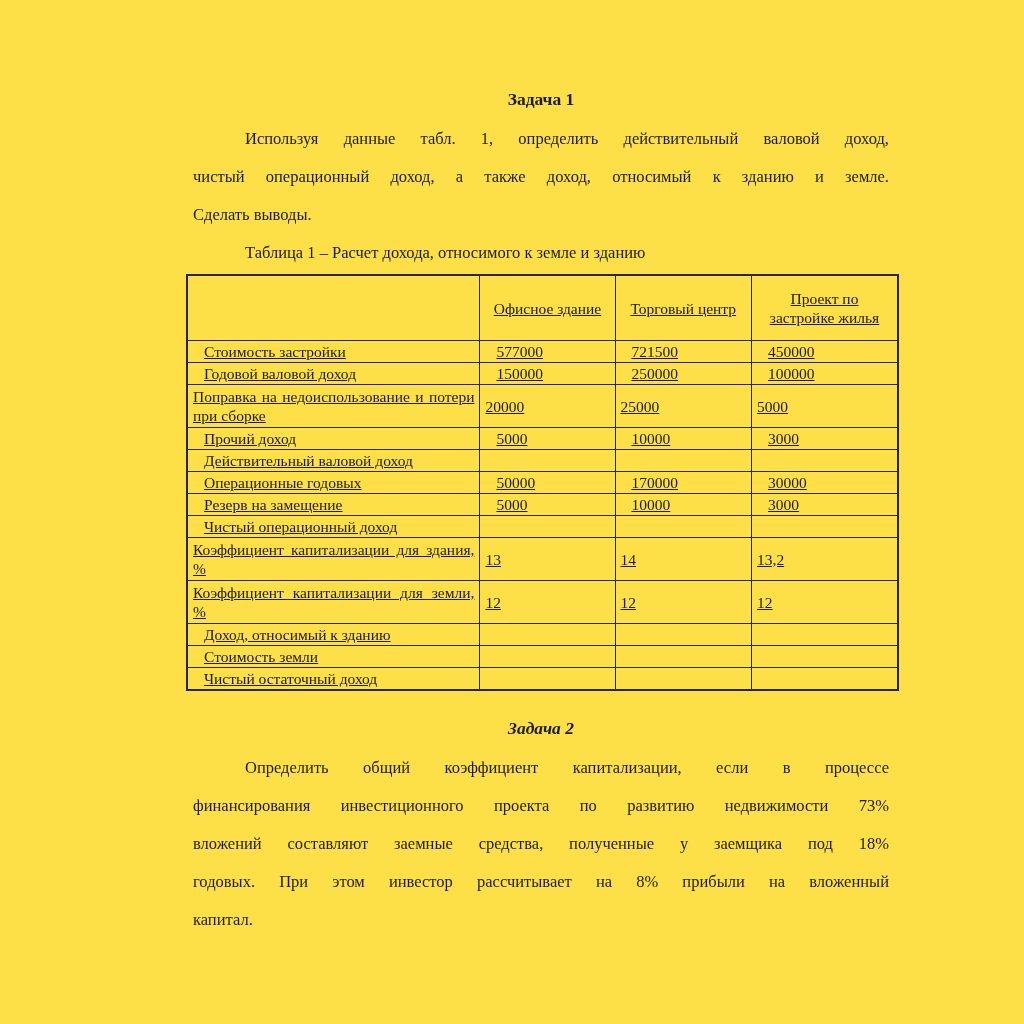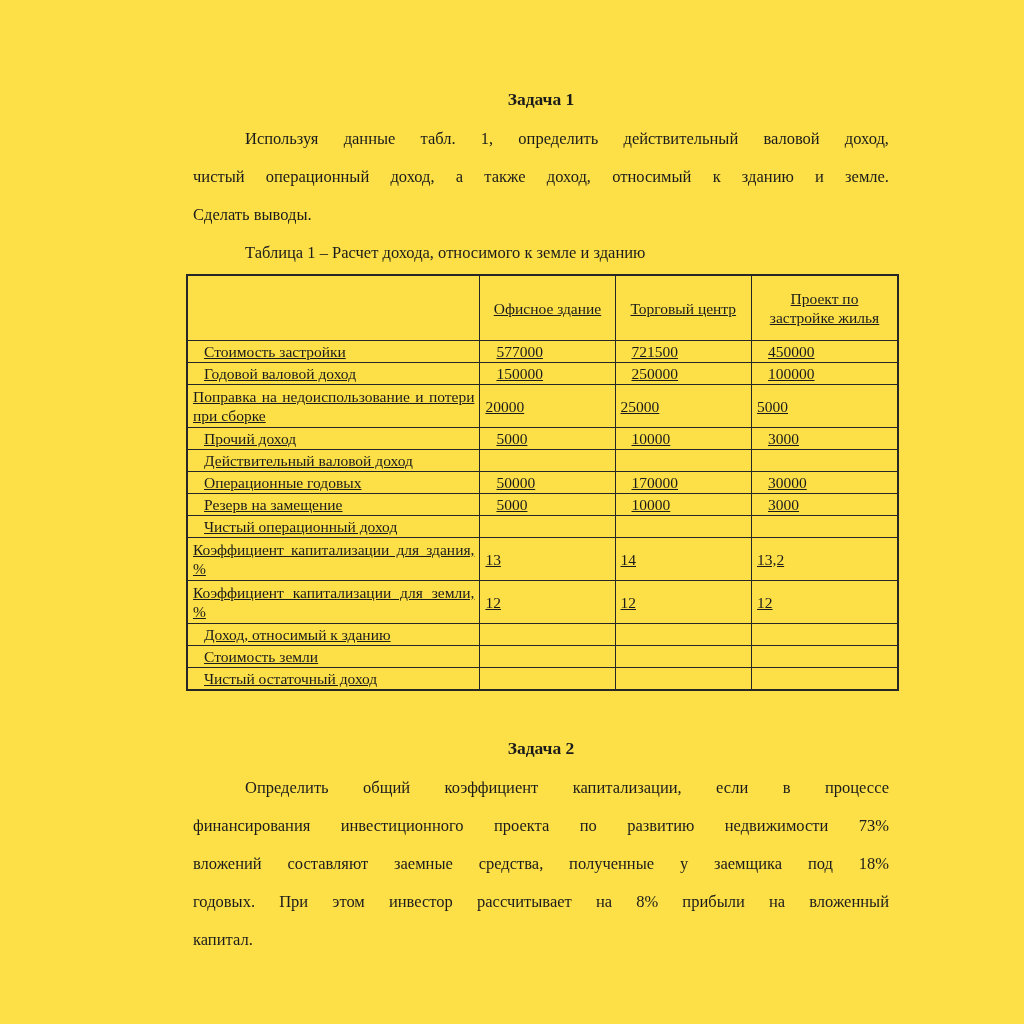--- a/index.html
+++ b/index.html
@@ -70,21 +70,21 @@
     text-align:center;
   }
   table.data-table td.lbl{
     text-align:justify;
   }
   table.data-table td.val{
     text-align:left;
   }
   table.data-table tr.tall td{height:40px;}
   table.data-table tr.single td{height:19px;padding-left:16px;}
-  .title2{margin-top:42px;}
+  .title2{margin-top:22px;font-style:italic;}
 </style>
 </head>
 <body>
 
 <div class="page">
   <div class="content">
 
     <h1 class="task-title">Задача 1</h1>
 
     <div class="para">

